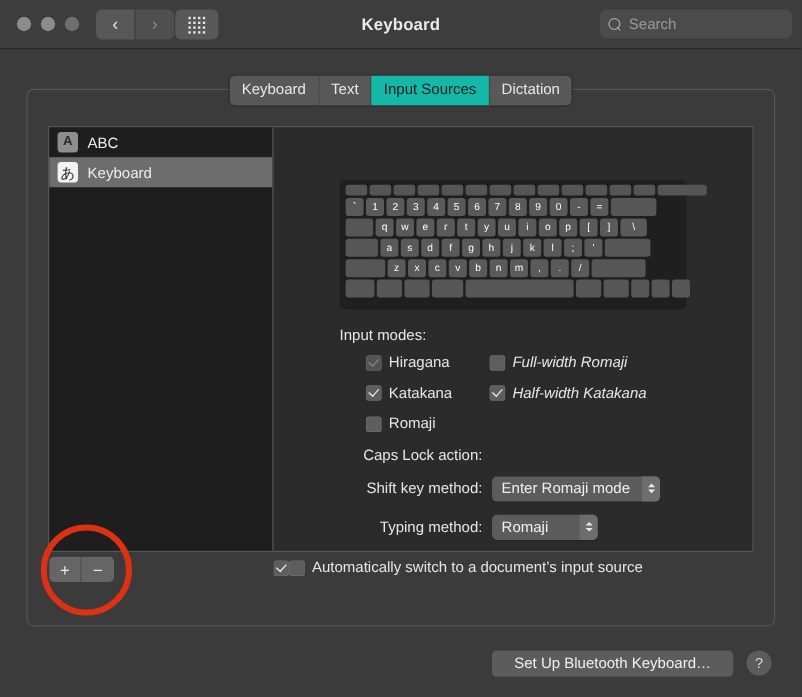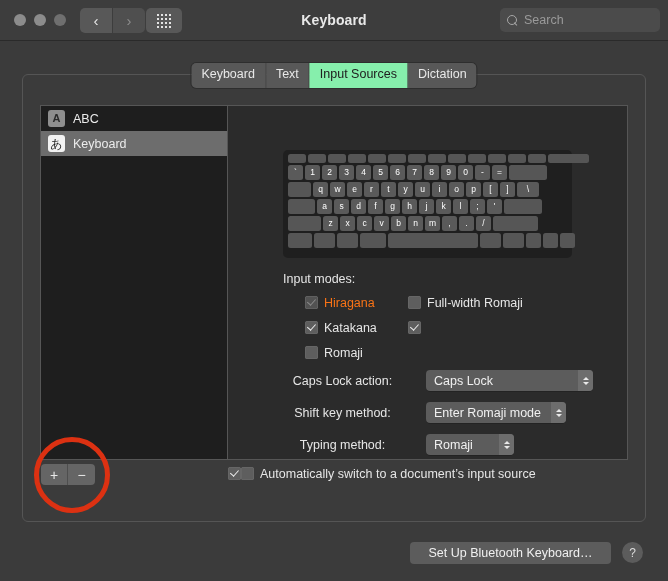--- a/index.html
+++ b/index.html
@@ -64,21 +64,21 @@
     position: absolute; left: 50%; transform: translateX(-50%); top: 63px;
     display: flex; z-index: 5; border-radius: 5px; overflow: hidden;
     box-shadow: 0 0 0 1px #2e2e2e;
   }
   .tab {
     background: #585858; color: #e8e8e8; font-size: 12.5px;
     padding: 5px 10px 6px; line-height: 1.1;
     border-right: 1px solid #474747; white-space: nowrap;
   }
   .tab:last-child { border-right: none; }
-  .tab.sel { background: #86efac; color: #202020; }
+  .tab.sel { background: #14b8a6; color: #202020; }
 
   
   .panel {
     position: absolute; left: 22px; top: 74px; width: 624px; height: 448px;
     border: 1px solid #555; border-radius: 6px; background: #3b3b3b;
   }
 
   .srclist {
     position: absolute; left: 40px; top: 105px; width: 187px; height: 355px;
     background: #1e1e1e; border: 1px solid #565656; border-right: none;
@@ -119,40 +119,40 @@
   .krow.fnrow { height: 9px; }
   .key.tick { font-size: 9px; }
 
   
   .form { position: absolute; left: 283px; top: 272px; width: 330px; }
   .sect-label { color: #e6e6e6; font-size: 12.5px; margin-bottom: 9px; }
 
   .modes { }
   .mline { display: flex; margin-bottom: 7px; }
   .mcol1 { width: 125px; padding-left: 22px; }
-  .mcol2 { width: 185px; }
+  .mcol2 { width: 185px; font-style: italic; }
   .cb { display: inline-flex; align-items: center; gap: 6px; }
   .box {
     width: 13px; height: 13px; border-radius: 2.5px; background: #5e5e5e;
     flex: none; position: relative; box-shadow: inset 0 0 0 0.5px #6e6e6e;
   }
   .box.on::after {
     content: ""; position: absolute; left: 4px; top: 1px;
     width: 3.5px; height: 7px; border: solid #f0f0f0;
     border-width: 0 1.7px 1.7px 0; transform: rotate(42deg);
   }
   .box.dim { background: #525252; }
   .box.dim.on::after { border-color: #8b8b8b; }
   .cb .lb { color: #e6e6e6; font-size: 12.5px; }
-  .cb .lb.dim { color: #f97316; }
+  .cb .lb.dim { color: #e5e5e5; }
 
   .selrow { display: flex; align-items: center; margin-top: 2px; margin-bottom: 11px; }
   .selrow .lbl {
-    width: 119px; text-align: center; color: #e6e6e6; font-size: 12.5px;
-    margin-right: 24px;
+    width: 119px; text-align: right; color: #e6e6e6; font-size: 12.5px;
+    margin-right: 8px;
   }
   .popup {
     height: 21px; background: #5c5c5c; border-radius: 4px;
     display: flex; align-items: center; justify-content: space-between;
     padding: 0 0 0 8px; color: #f0f0f0; font-size: 12.5px;
     box-shadow: 0 0.5px 0 rgba(0,0,0,.35);
   }
   .popup .val { white-space: nowrap; }
   .arrows {
     width: 15px; height: 21px; background: #6d6d6d; border-radius: 0 4px 4px 0;
@@ -369,39 +369,33 @@
               <span class="lb">Full-width Romaji</span>
             </span></div>
         </div>
         <div class="mline">
           <div class="mcol1"><span class="cb">
               <span class="box on"></span>
               <span class="lb">Katakana</span>
             </span></div>
           <div class="mcol2"><span class="cb">
               <span class="box on"></span>
+              <span class="lb">Half-width Katakana</span>
             </span></div>
         </div>
         <div class="mline">
           <div class="mcol1"><span class="cb">
               <span class="box"></span>
               <span class="lb">Romaji</span>
             </span></div>
         </div>
       </div>
     <div id="selects">
         <div class="selrow">
           <div class="lbl">Caps Lock action:</div>
-          <div class="popup" style="width: 167px;">
-            <span class="val">Caps Lock</span>
-            <span class="arrows">
-              <i class="up"></i>
-              <i class="dn"></i>
-            </span>
-          </div>
         </div>
         <div class="selrow">
           <div class="lbl">Shift key method:</div>
           <div class="popup" style="width: 140px;">
             <span class="val">Enter Romaji mode</span>
             <span class="arrows">
               <i class="up"></i>
               <i class="dn"></i>
             </span>
           </div>

